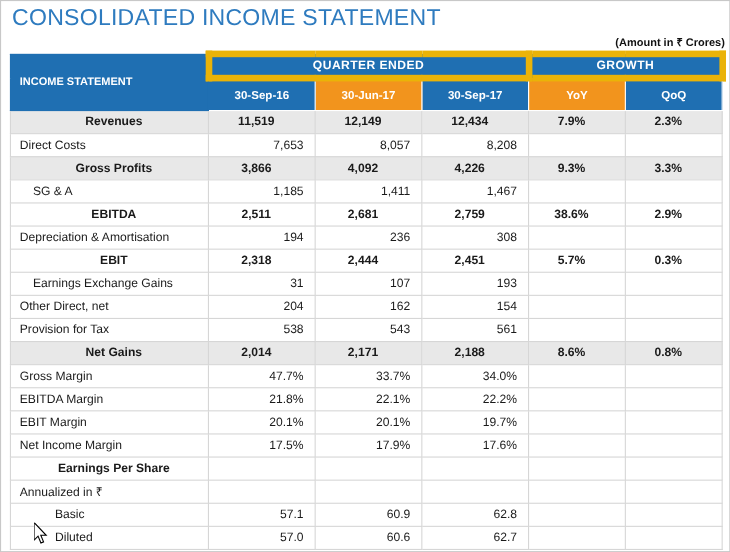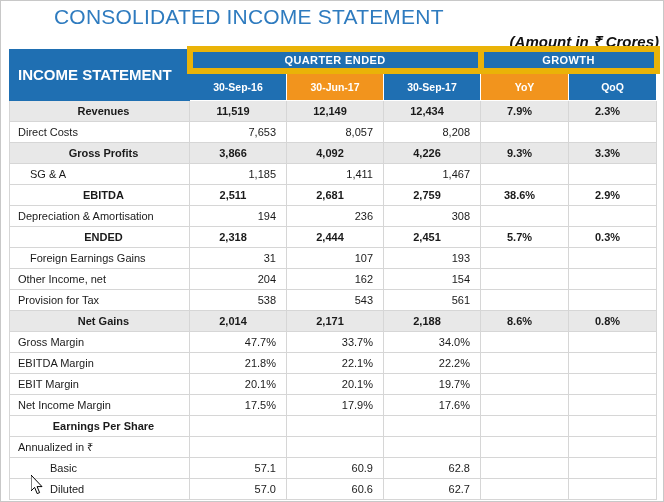--- a/index.html
+++ b/index.html
@@ -19,31 +19,29 @@
   }
   #title {
     position: absolute;
     left: 10px;
     top: 4px;
     font-size: 21px;
     letter-spacing: 0.2px;
     color: #2e7bbf;
     font-weight: normal;
     white-space: nowrap;
-    margin-left: 43px;
   }
   #amount-note {
     position: absolute;
     right: 4px;
     top: 30px;
-    font-size: 15px;
+    font-size: 10px;
     font-weight: bold;
     color: #111111;
     white-space: nowrap;
-    font-style: italic;
   }
   table {
     position: absolute;
     left: 8px;
     top: 45px;
     width: 648px;
     border-collapse: collapse;
     table-layout: fixed;
     font-size: 11px;
     color: #1a1a1a;
@@ -52,21 +50,21 @@
   col.c-num { width: 97px; }
   col.c-g { width: 88px; }
 
   th, td {
     padding: 0;
     margin: 0;
   }
   .hdr-main {
     background: #1f6fb2;
     color: #ffffff;
-    font-size: 15px;
+    font-size: 10px;
     font-weight: bold;
     text-align: left;
     padding: 6px 8px;
     height: 44px;
     vertical-align: middle;
     border: 1px solid #1f6fb2;
   }
   .hdr-group {
     background: #1f6fb2;
     color: #ffffff;
@@ -191,37 +189,37 @@
         </tr>
         <tr class="plain">
           <td class="label">Depreciation &amp; Amortisation</td>
           <td class="num">194</td>
           <td class="num">236</td>
           <td class="num">308</td>
           <td class="num"></td>
           <td class="num"></td>
         </tr>
         <tr class="bold plain">
-          <td class="label">ENDED</td>
+          <td class="label">EBIT</td>
           <td class="num">2,318</td>
           <td class="num">2,444</td>
           <td class="num">2,451</td>
           <td class="num">5.7%</td>
           <td class="num">0.3%</td>
         </tr>
         <tr class="plain">
-          <td class="label indent1">Foreign Earnings Gains</td>
+          <td class="label indent1">Earnings Exchange Gains</td>
           <td class="num">31</td>
           <td class="num">107</td>
           <td class="num">193</td>
           <td class="num"></td>
           <td class="num"></td>
         </tr>
         <tr class="plain">
-          <td class="label">Other Income, net</td>
+          <td class="label">Other Direct, net</td>
           <td class="num">204</td>
           <td class="num">162</td>
           <td class="num">154</td>
           <td class="num"></td>
           <td class="num"></td>
         </tr>
         <tr class="plain">
           <td class="label">Provision for Tax</td>
           <td class="num">538</td>
           <td class="num">543</td>

